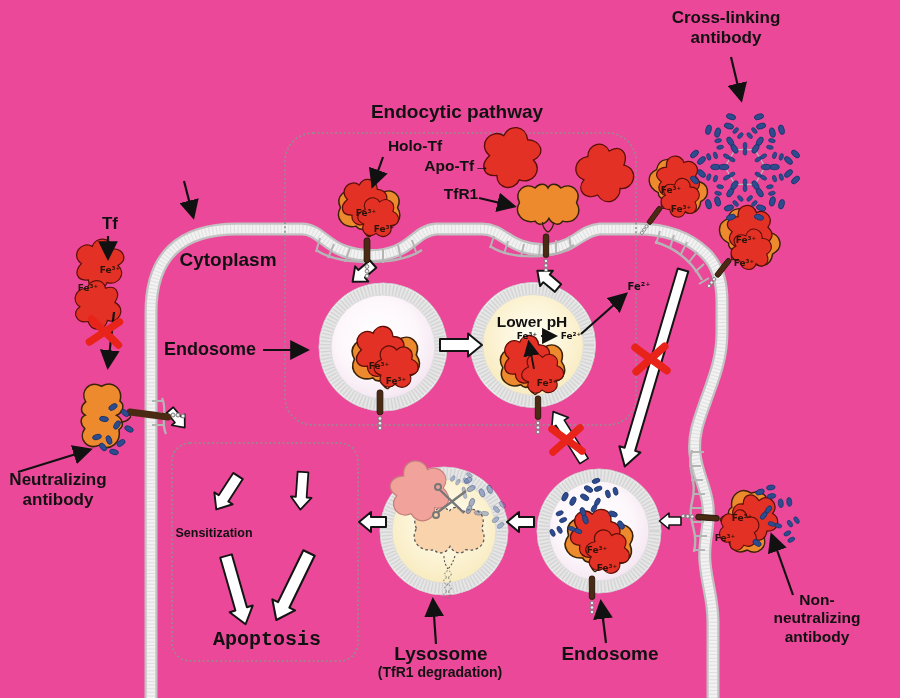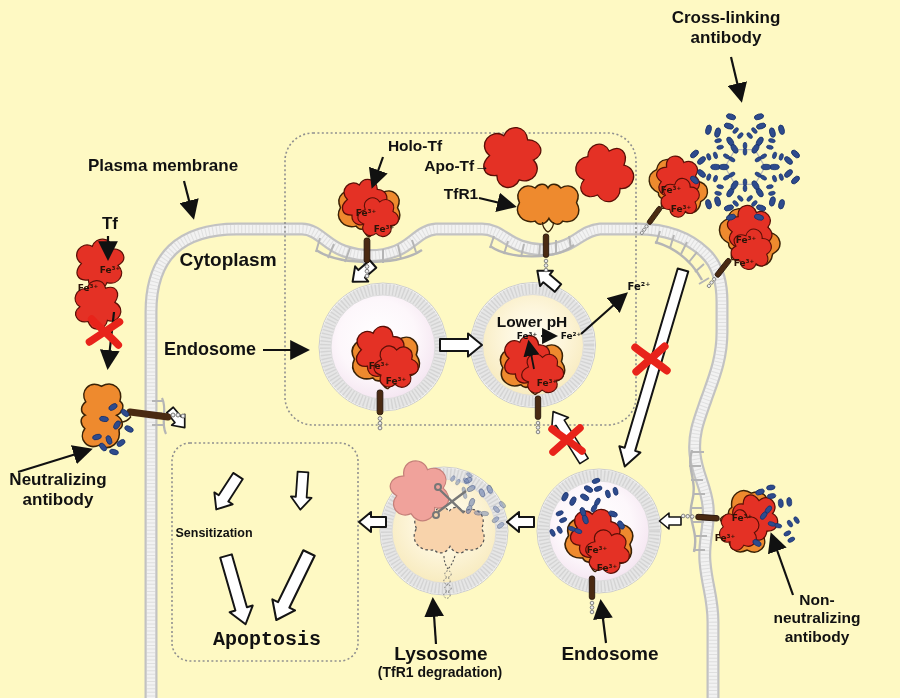--- a/index.html
+++ b/index.html
@@ -1,16 +1,16 @@
 <!DOCTYPE html>
 <html><head>
 <meta charset="utf-8">
 <style>
   html,body{margin:0;padding:0;background:#fff;}
-  #fig{position:relative;width:900px;height:698px;background:#fef9c3;overflow:hidden;
+  #fig{position:relative;width:900px;height:698px;background:#ec4899;overflow:hidden;
        font-family:"Liberation Sans",sans-serif;}
   #fig svg{position:absolute;left:0;top:0;}
   .lbl{position:absolute;transform:translate(-50%,-50%);color:#111;font-weight:bold;
        text-align:center;white-space:pre-line;line-height:1.18;z-index:3;}
   .nowrap{white-space:nowrap;}
   .ion{position:absolute;transform:translate(-50%,-50%);font-family:"DejaVu Sans",sans-serif;
        font-weight:bold;font-size:9px;color:#2b1307;z-index:3;white-space:nowrap;}
   .ion.dark{color:#111;}
   .f10{font-size:10px;}
   .f13{font-size:12.5px;}
@@ -280,23 +280,23 @@
 
 <g>
   <use href="#redX" transform="translate(105,332) rotate(8)"></use>
   <use href="#redX" transform="translate(651,359) scale(1.05)"></use>
   <use href="#redX" transform="translate(567,440)"></use>
 </g>
 </svg>
 
 <div class="lbl f17" style="left:726px;top:28px;">Cross-linking
 antibody</div>
-<div class="lbl f17 nowrap" style="left:163px;top:166px;">Plasma membrane</div>
 <div class="lbl f17 nowrap" style="left:110px;top:224px;">Tf</div>
 <div class="lbl f19 nowrap" style="left:228px;top:260px;">Cytoplasm</div>
+<div class="lbl f19 nowrap" style="left:457px;top:112px;">Endocytic pathway</div>
 <div class="lbl f16 nowrap" style="left:384px;top:146px;margin-left:31px;">Holo-Tf</div>
 <div class="lbl f16 nowrap" style="left:457px;top:166px;">Apo-Tf→</div>
 <div class="lbl f16 nowrap" style="left:461px;top:194px;">TfR1</div>
 <div class="lbl f18 nowrap" style="left:210px;top:350px;">Endosome</div>
 <div class="lbl f16 nowrap" style="left:532px;top:314px;margin-top:8px;">Lower pH</div>
 <div class="lbl f17" style="left:58px;top:490px;">Neutralizing
 antibody</div>
 <div class="lbl f13 nowrap" style="left:214px;top:533px;">Sensitization</div>
 <div class="lbl f20 nowrap" style="left:267px;top:640px;">Apoptosis</div>
 <div class="lbl f19 nowrap" style="left:441px;top:654px;">Lysosome</div>

